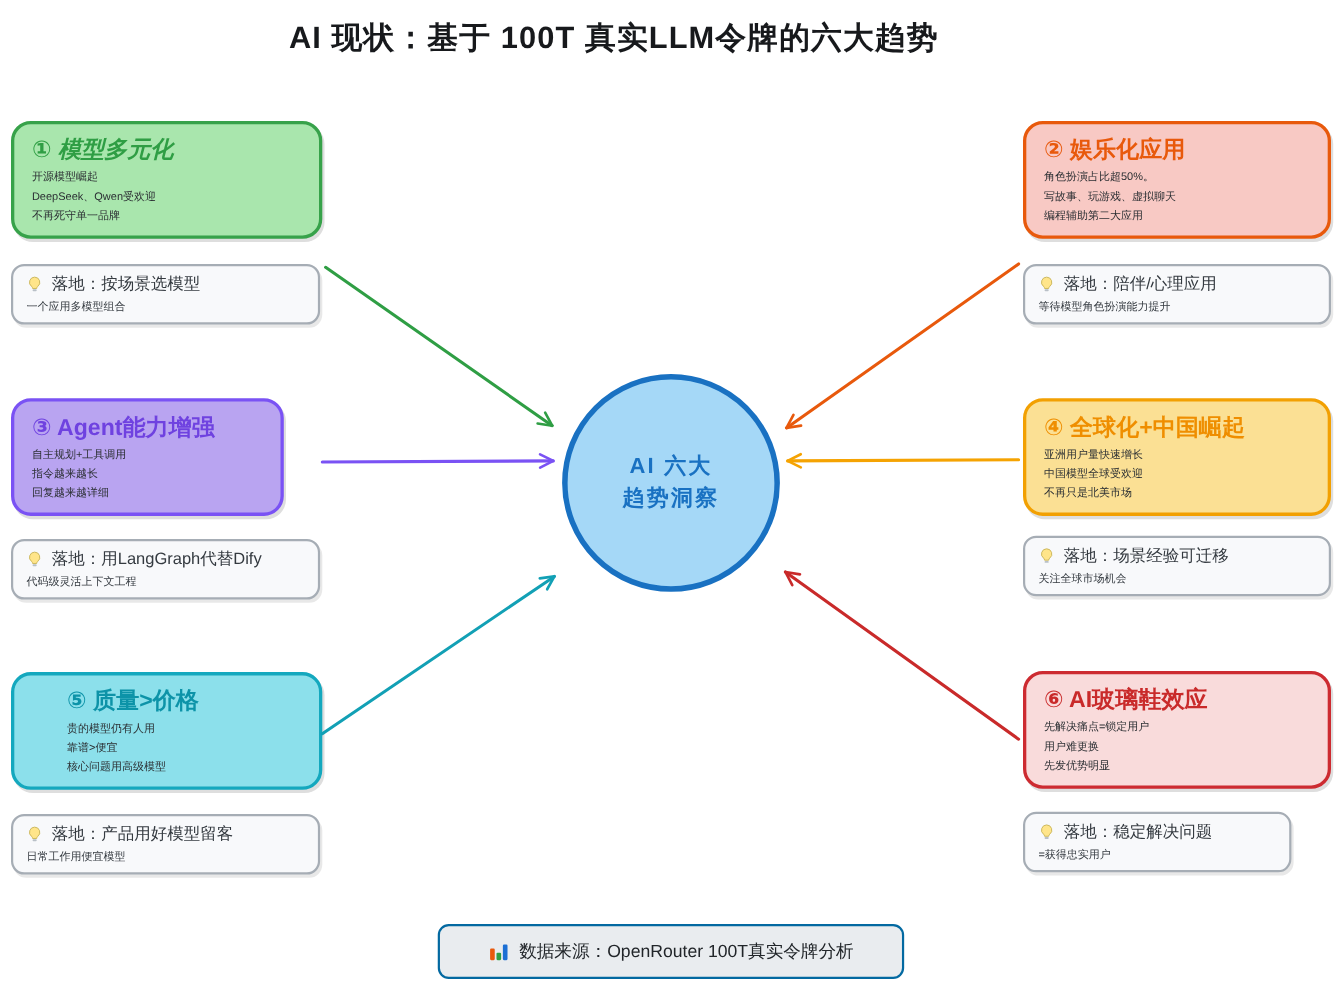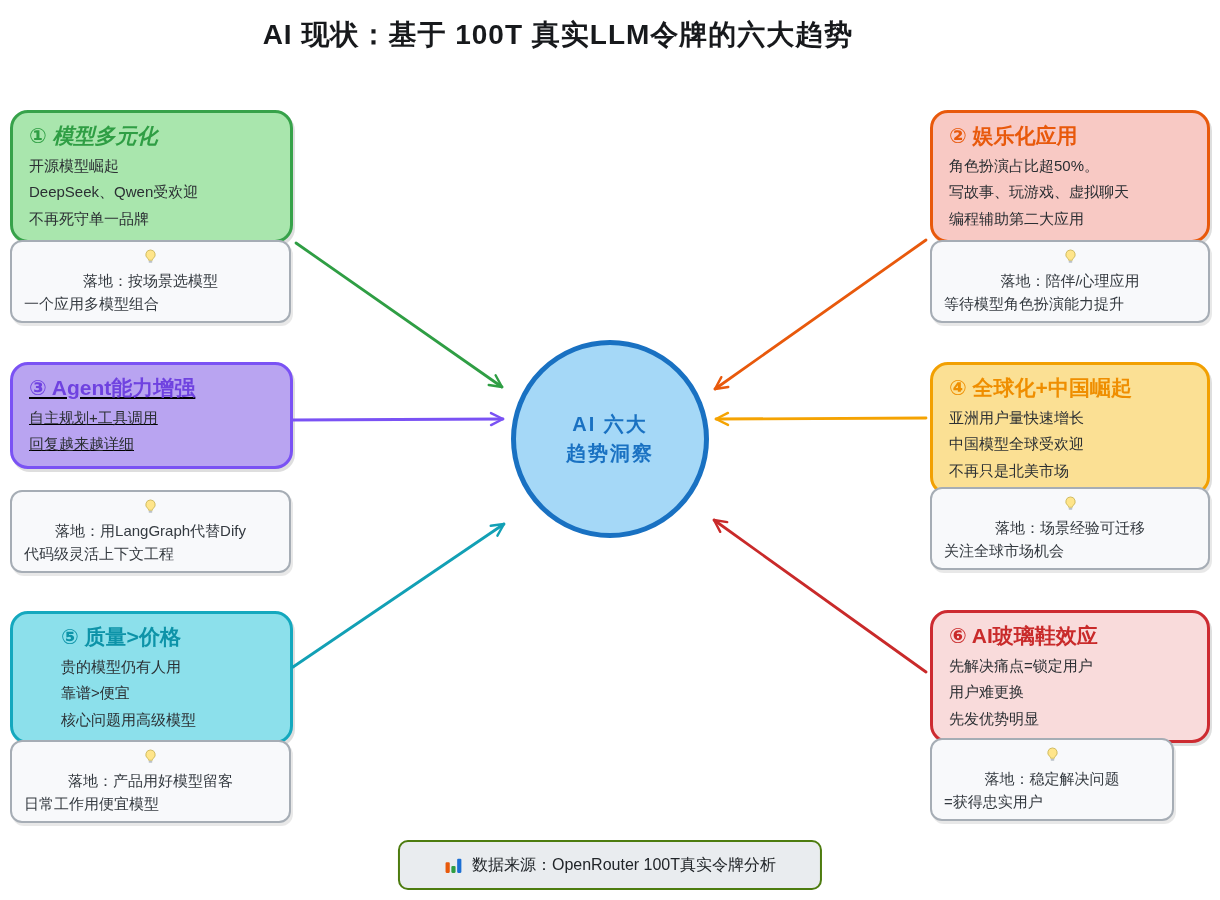--- a/index.html
+++ b/index.html
@@ -10,39 +10,39 @@
   .page-title{
     position:absolute;top:16px;left:0;width:1116px;text-align:center;
     font-size:28px;font-weight:bold;color:#17191c;letter-spacing:1px;
   }
   
   .card{
     position:absolute;border:3px solid;border-radius:18px;padding:6px 16px 8px;
     box-sizing:border-box;box-shadow:2px 3px 0 rgba(125,125,125,.25);z-index:1;background-clip:padding-box;
   }
   .card h2{margin:3px 0 3px;font-size:21px;font-weight:bold;}
-  .card p{margin:0;font-size:15px;line-height:1.75;color:#2b2f33;font-weight:500;}
+  .card p{margin:0;font-size:10px;line-height:1.75;color:#2b2f33;font-weight:500;}
   
   .note{
     position:absolute;border:2px solid #a6adb5;border-radius:12px;background:#f8f9fb;
     padding:7px 12px;box-sizing:border-box;box-shadow:2px 3px 0 rgba(125,125,125,.18);z-index:1;
   }
-  .note .head{display:flex;align-items:center;gap:8px;font-size:15px;color:#343a40;font-weight:500;flex-direction:column;}
-  .note .body{font-size:15px;color:#343a40;margin-top:4px;font-weight:500;}
+  .note .head{display:flex;align-items:center;gap:8px;font-size:15px;color:#343a40;font-weight:500;}
+  .note .body{font-size:10px;color:#343a40;margin-top:4px;font-weight:500;}
   
   .c1{border-color:#37a24a;background:#a9e6ad;} .c1 h2{color:#2f9e44;font-style:italic;}
   .c2{border-color:#e8590c;background:#f8c9c4;} .c2 h2{color:#e8590c;}
   .c3{border-color:#7a52f4;background:#b9a4f1;} .c3 h2{color:#6f42e0;}
   .c4{border-color:#f2a002;background:#fbe094;} .c4 h2{color:#ef8e00;}
   .c5{border-color:#14a8be;background:#8ce0eb;} .c5 h2{color:#0d93a8;}
   .c6{border-color:#cd2b31;background:#f9dbdb;} .c6 h2{color:#c92a2a;}
   
   .pos-c1{left:10px;top:110px;width:283px;}
   .pos-n1{left:10px;top:240px;width:281px;}
-  .pos-c3{left:10px;top:362px;width:283px;text-decoration:underline;}
+  .pos-c3{left:10px;top:362px;width:248px;}
   .pos-n3{left:10px;top:490px;width:281px;}
   .pos-c5{left:10px;top:611px;width:283px;padding-left:48px;}
   .pos-n5{left:10px;top:740px;width:281px;}
   .pos-c2{left:930px;top:110px;width:280px;}
   .pos-n2{left:930px;top:240px;width:280px;}
   .pos-c4{left:930px;top:362px;width:280px;}
   .pos-n4{left:930px;top:487px;width:280px;}
   .pos-c6{left:930px;top:610px;width:280px;}
   .pos-n6{left:930px;top:738px;width:244px;}
   
@@ -51,21 +51,21 @@
     background:#a5d8f7;border:5px solid #1971c2;box-sizing:border-box;z-index:1;
     display:flex;flex-direction:column;align-items:center;justify-content:center;
     color:#1971c2;font-size:20px;font-weight:bold;line-height:1.45;letter-spacing:2px;
   }
   
   .arrows{position:absolute;left:0;top:0;z-index:2;pointer-events:none;}
   
   .source-box{
     position:absolute;left:610px;top:840px;transform:translateX(-50%);
     height:50px;display:flex;align-items:center;gap:9px;padding:0 44px;
-    background:#e9ecef;border:2px solid #4d7c0f;border-radius:10px;
+    background:#e9ecef;border:2px solid #0369a1;border-radius:10px;
     box-sizing:border-box;z-index:1;font-size:16px;color:#212529;font-weight:500;white-space:nowrap;
   }
 </style>
 </head>
 <body>
 
 <div class="page-title">AI 现状：基于 100T 真实LLM令牌的六大趋势</div>
 
 <svg class="arrows" width="1220" height="900" viewBox="0 0 1220 900">
   <defs>
@@ -131,20 +131,21 @@
         <rect x="6" y="12.8" width="4" height="1.8" rx="0.9" fill="#b9c0c7"></rect>
       </svg>
     <span>落地：陪伴/心理应用</span>
   </div>
   <div class="body">等待模型角色扮演能力提升</div>
 </div>
 
 <div class="card c3 pos-c3">
   <h2>③ Agent能力增强</h2>
   <p>自主规划+工具调用</p>
+  <p>指令越来越长</p>
   <p>回复越来越详细</p>
 </div>
 <div class="note pos-n3">
   <div class="head">
     <svg width="15" height="15" viewBox="0 0 16 16">
         <path d="M8 1a5 5 0 0 0-3 9c.6.5 1 1.2 1 2h4c0-.8.4-1.5 1-2a5 5 0 0 0-3-9z" fill="#ffe58a" stroke="#c9b458" stroke-width="0.9"></path>
         <rect x="6" y="12.8" width="4" height="1.8" rx="0.9" fill="#b9c0c7"></rect>
       </svg>
     <span>落地：用LangGraph代替Dify</span>
   </div>

